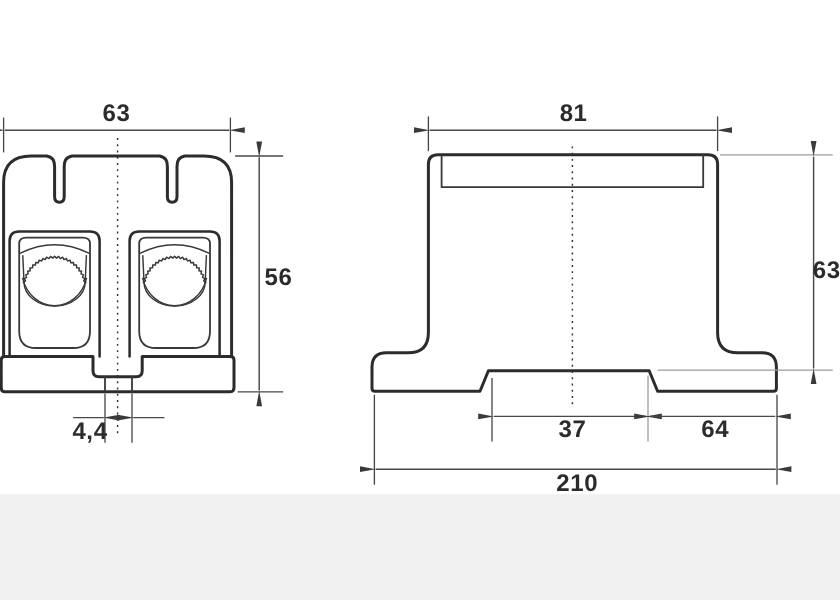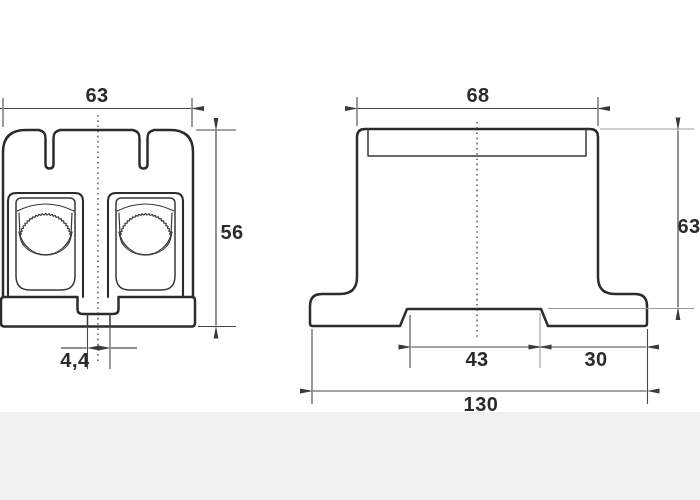--- a/index.html
+++ b/index.html
@@ -116,18 +116,18 @@
         <path class="extline" d="M647.5,329 L647.5,404"></path>
         <line class="dimline" x1="313" y1="391" x2="646.5" y2="391" marker-start="url(#arrowS)" marker-end="url(#arrowE)"></line>
       </g>
     </g>
   </svg>
 
   <div class="dim-label" style="left:97px;top:95px">63</div>
   <div class="dim-label" style="left:232px;top:232px">56</div>
   <div class="dim-label" style="left:75px;top:360px">4,4</div>
 
-  <div class="dim-label" style="left:478px;top:95px">68</div>
+  <div class="dim-label" style="left:478px;top:95px">81</div>
   <div class="dim-label" style="left:689px;top:226px">63</div>
-  <div class="dim-label" style="left:477px;top:359px">43</div>
-  <div class="dim-label" style="left:596px;top:359px">30</div>
-  <div class="dim-label" style="left:481px;top:404px">130</div>
+  <div class="dim-label" style="left:477px;top:359px">37</div>
+  <div class="dim-label" style="left:596px;top:359px">64</div>
+  <div class="dim-label" style="left:481px;top:404px">210</div>
 </div>
 
 </body></html>

